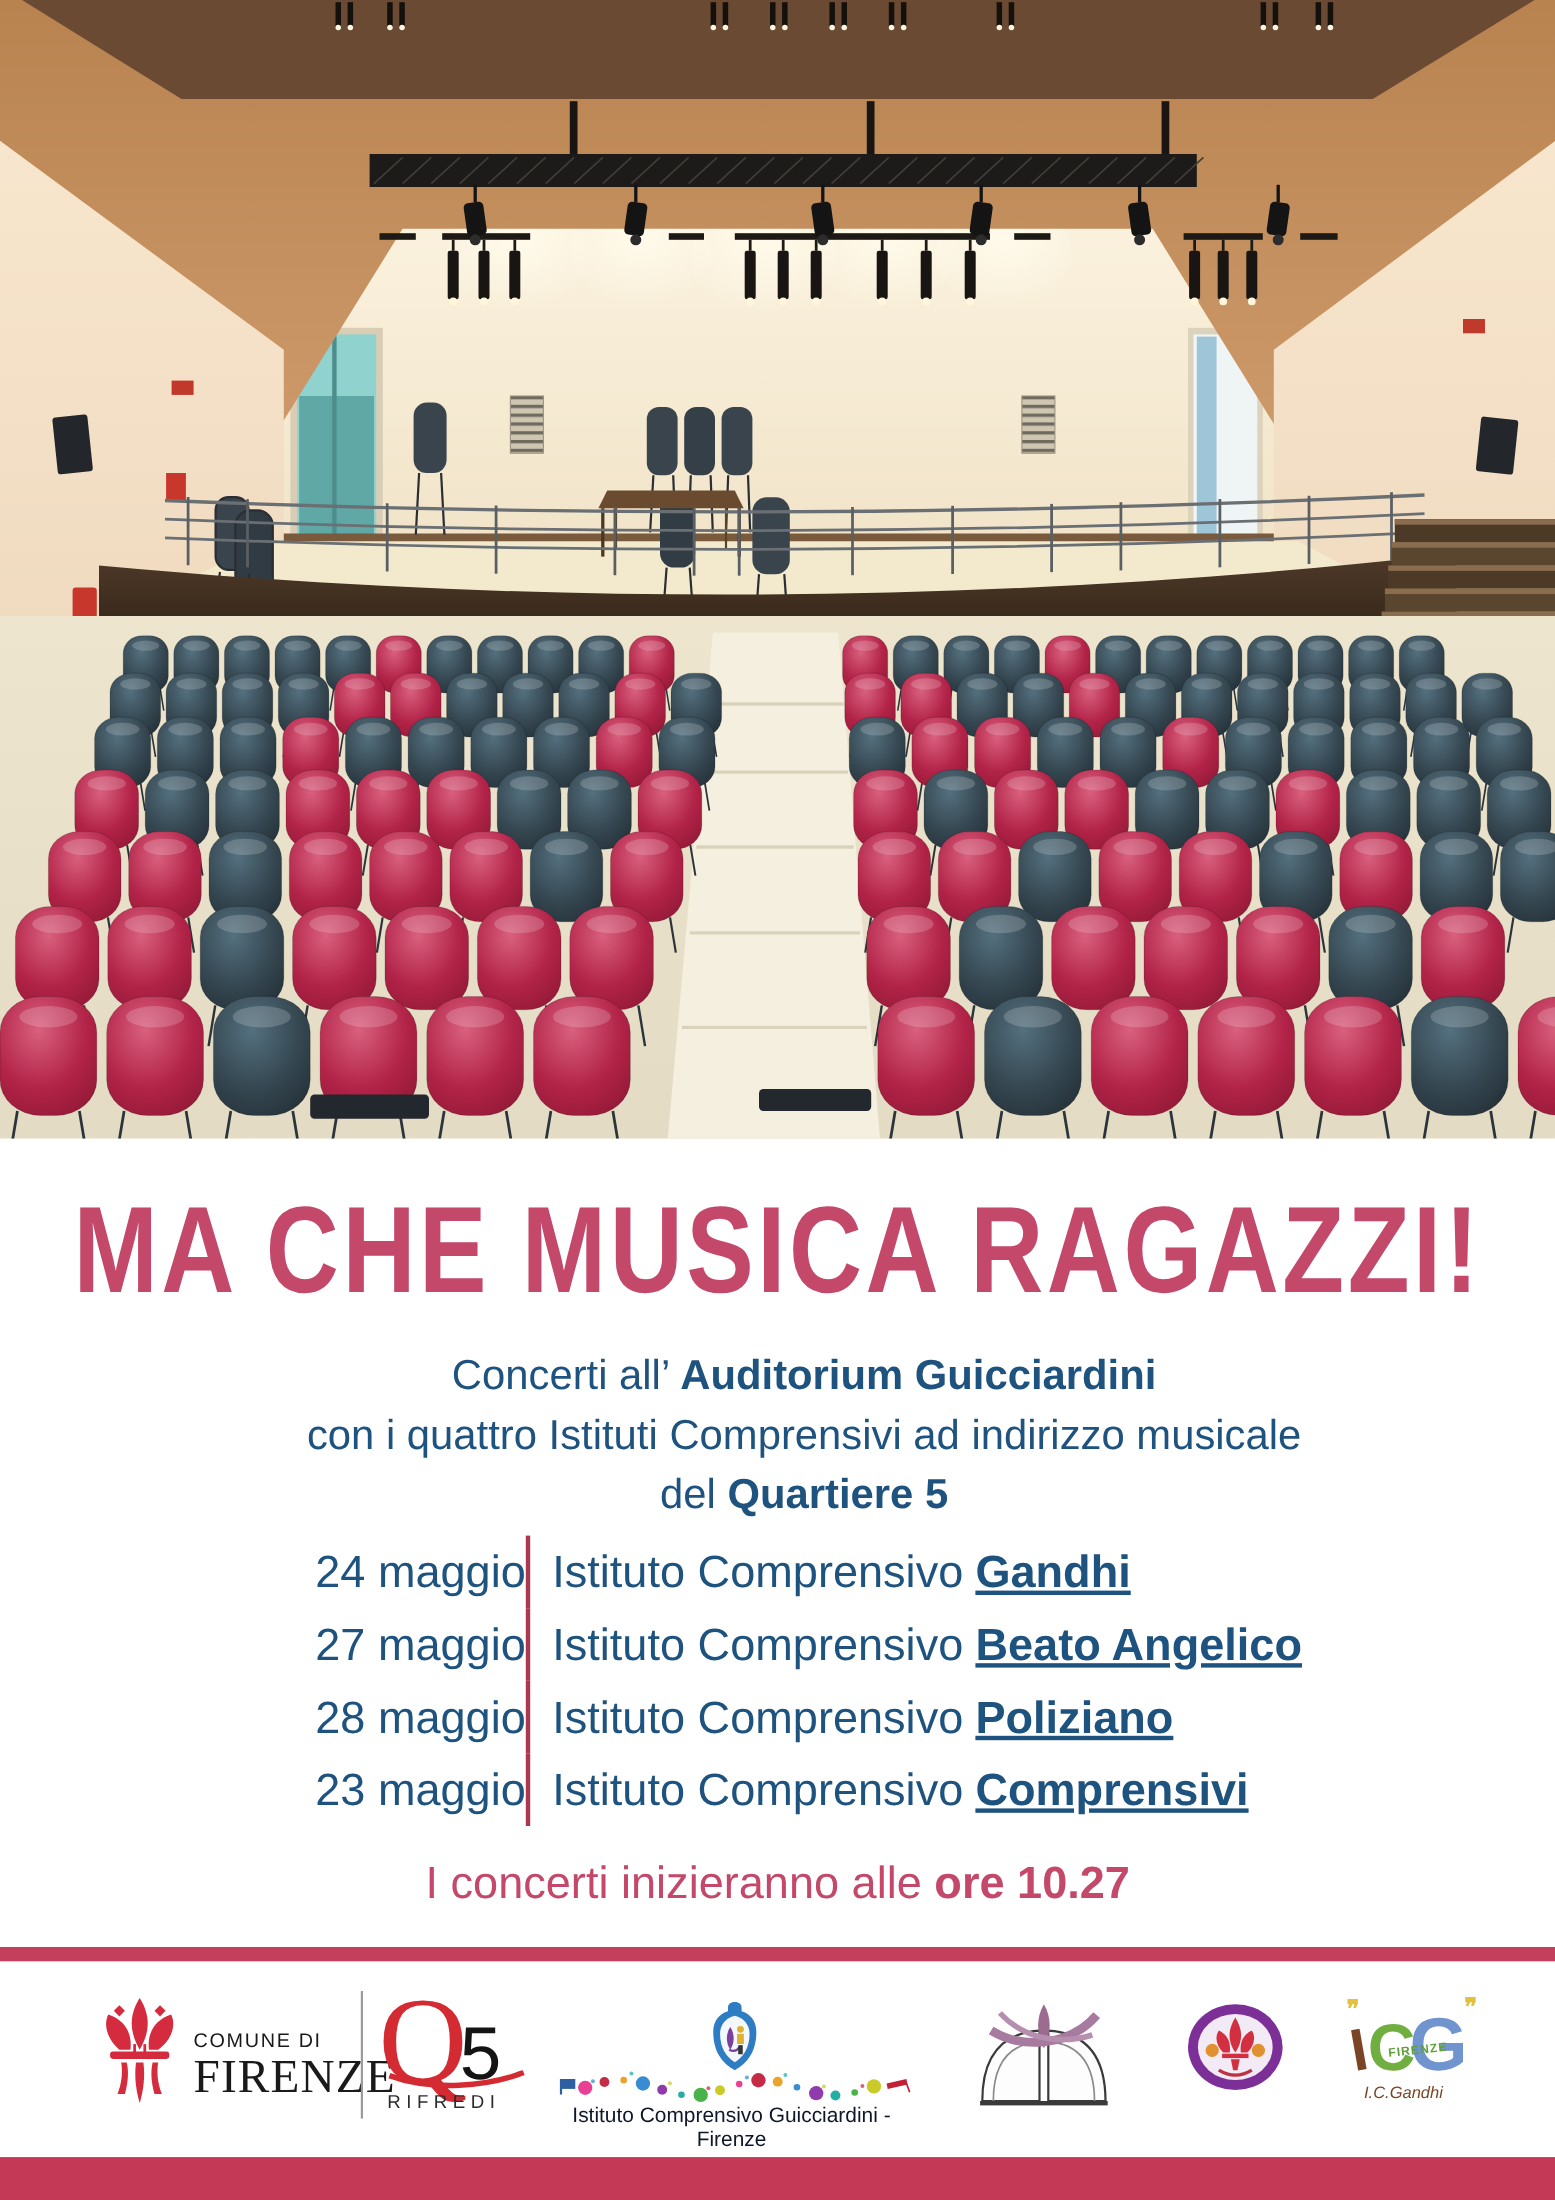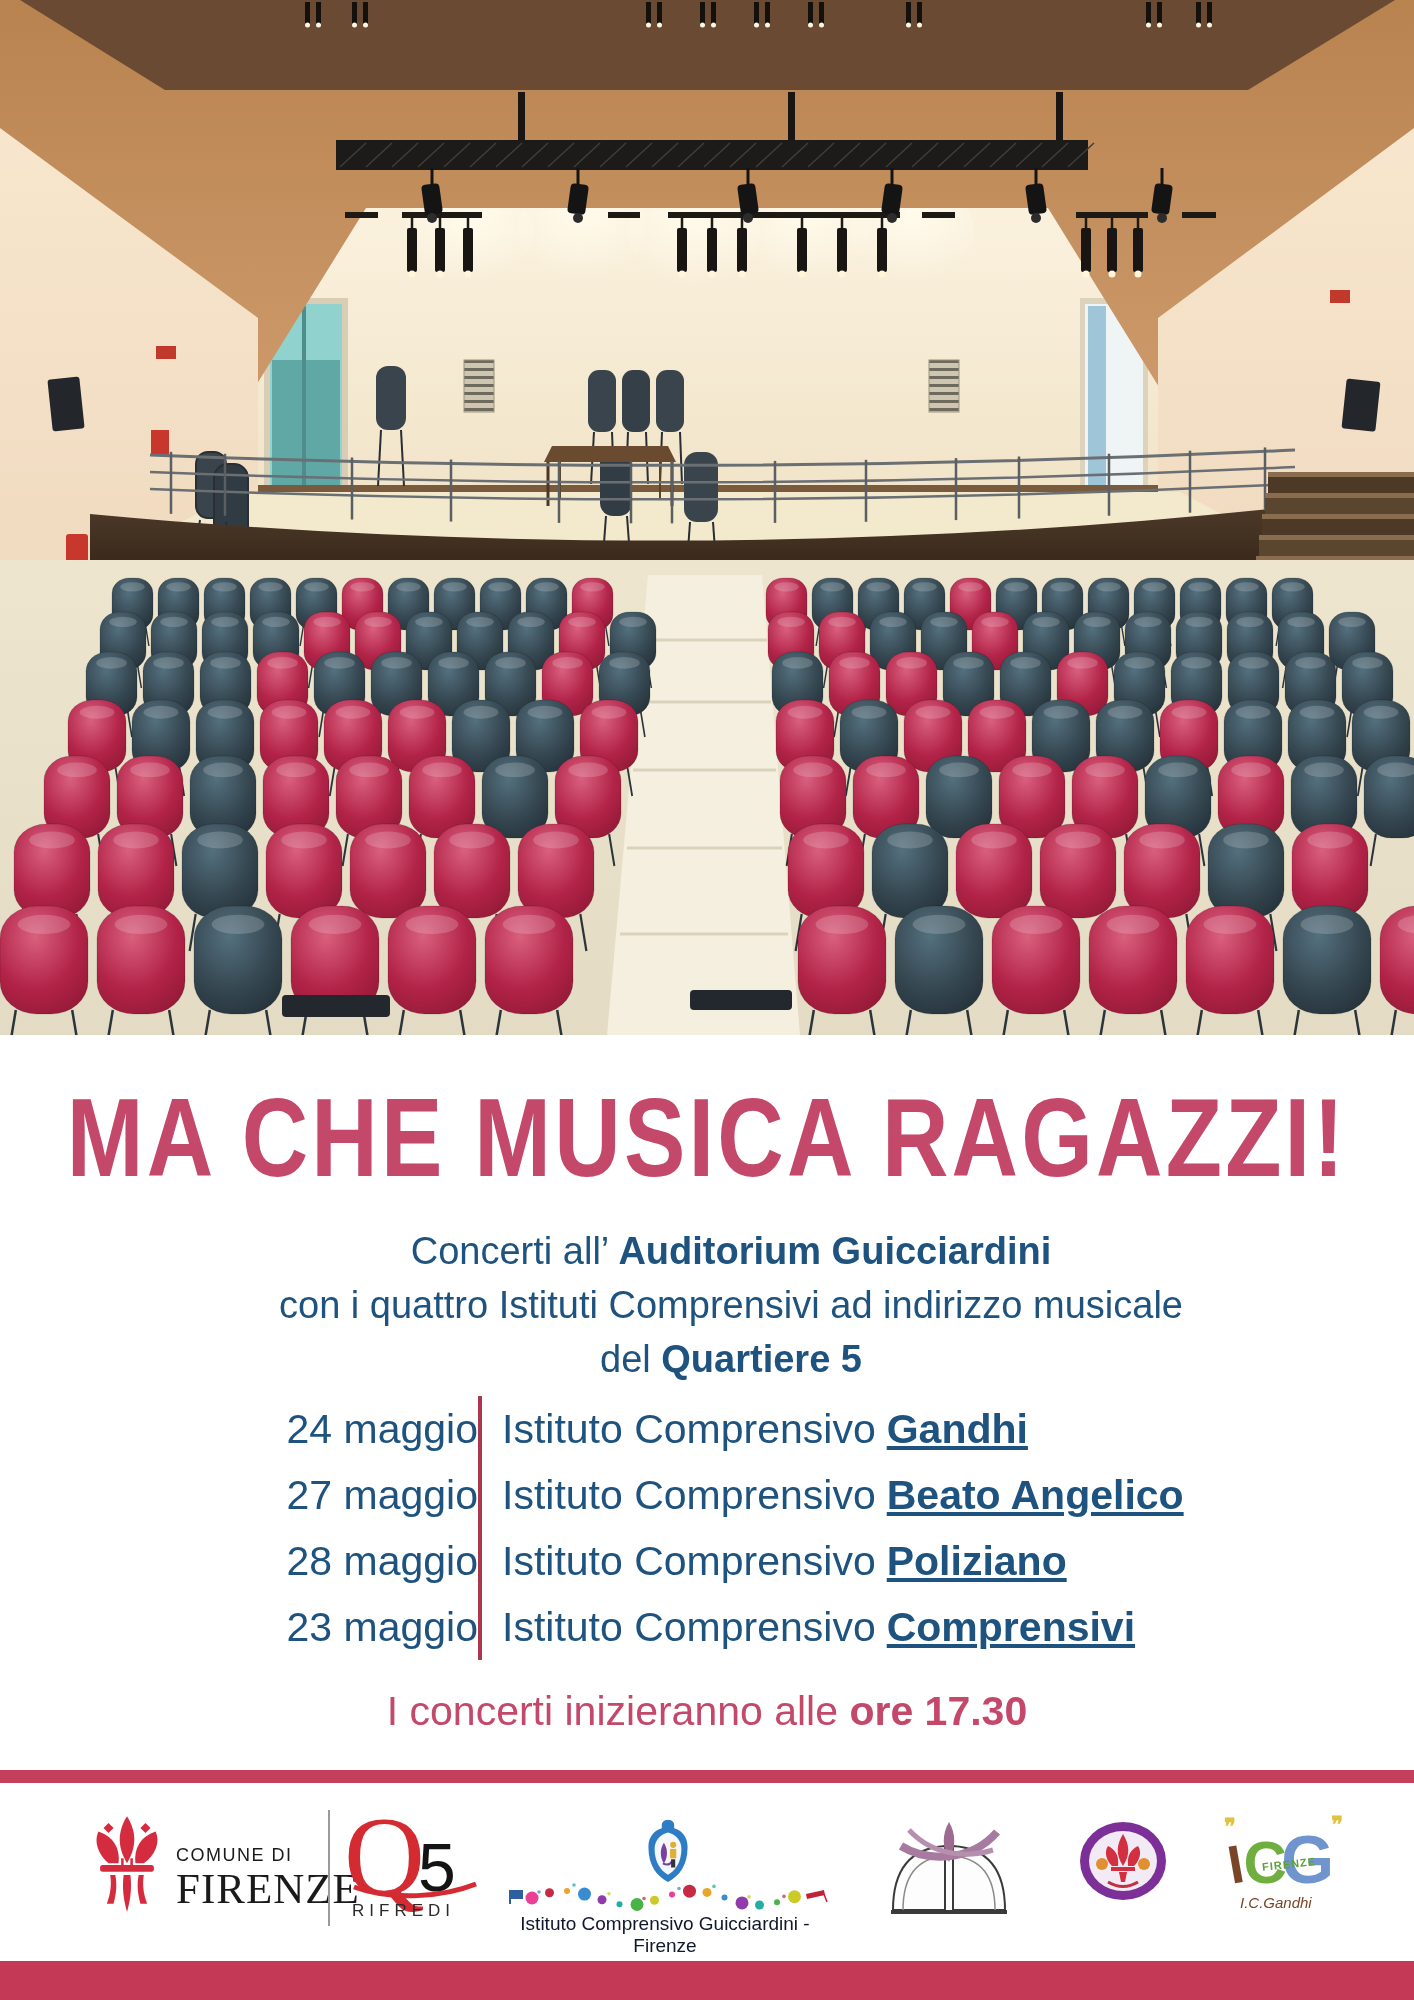--- a/index.html
+++ b/index.html
@@ -1207,21 +1207,21 @@
 
     <div class="date">23 maggio</div>
     <div class="sep"></div>
     <div class="school">
         <span>Istituto Comprensivo</span>
         <b>Comprensivi</b>
       </div>
   </div>
 
   <div class="note">
-    <span>I concerti inizieranno alle </span><b>ore 17.30</b>
+    <span>I concerti inizieranno alle </span><b>ore 10.27</b>
   </div>
 
   <div class="band-thin"></div>
 
   <svg class="abs" style="left:85px;top:1810px;" width="84" height="110" viewBox="0 0 100 120">
     <g fill="#D52B3F">
       <path d="M50 2 C60 18 63 36 50 58 C37 36 40 18 50 2 Z"></path>
       <path d="M16 20 C34 26 42 40 40 58 L28 58 C16 48 10 32 16 20 Z"></path>
       <path d="M84 20 C66 26 58 40 60 58 L70 58 C84 48 90 32 84 20 Z"></path>
       <rect x="18" y="60" width="64" height="8" rx="3"></rect>

